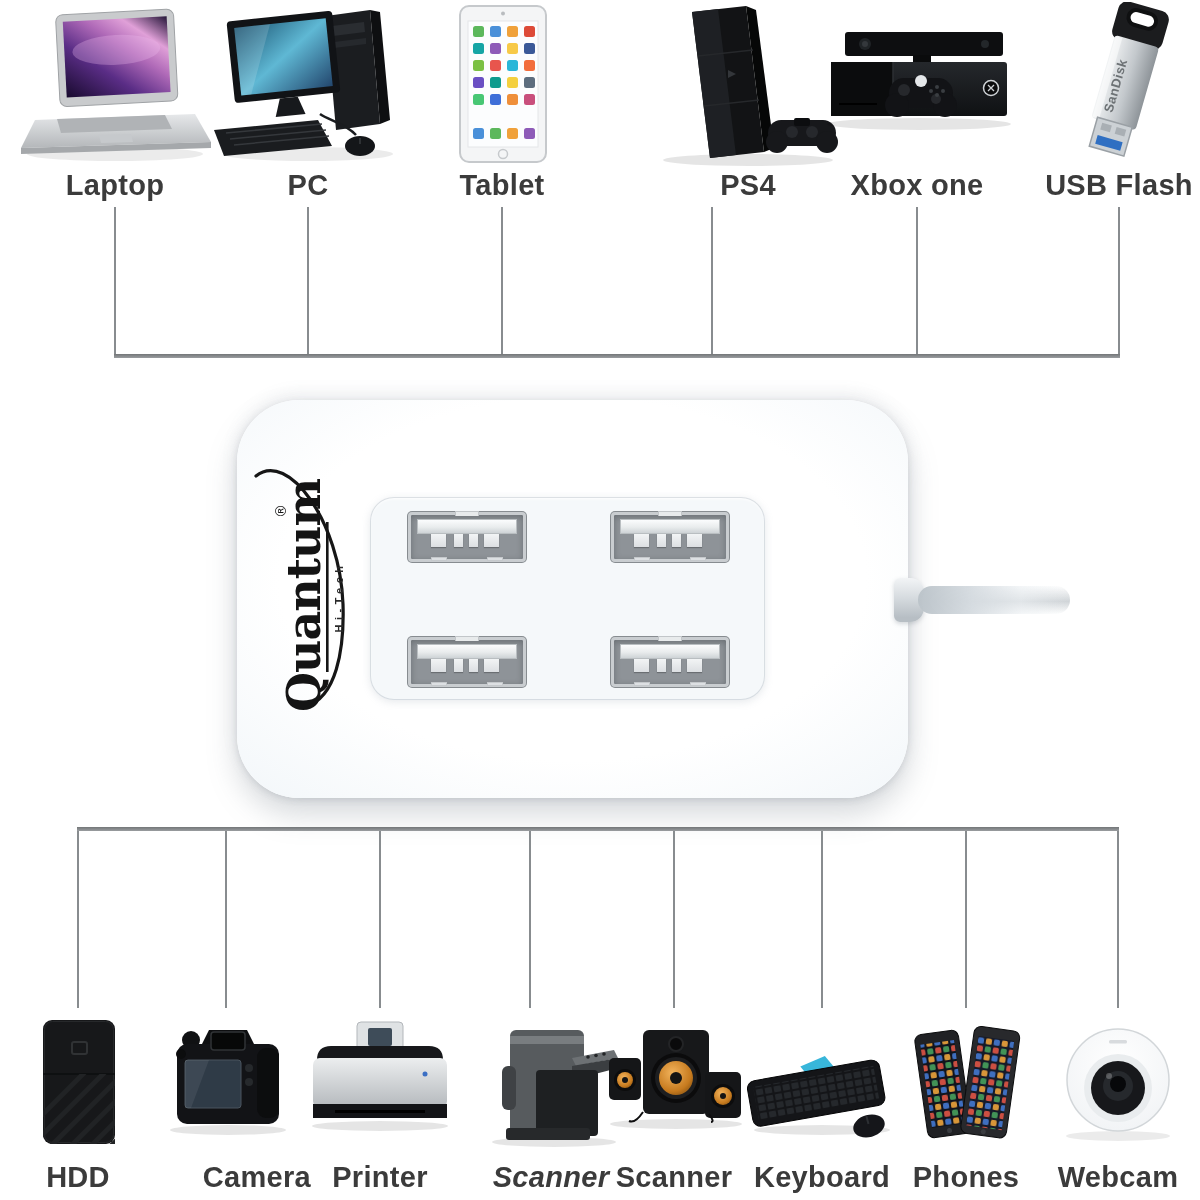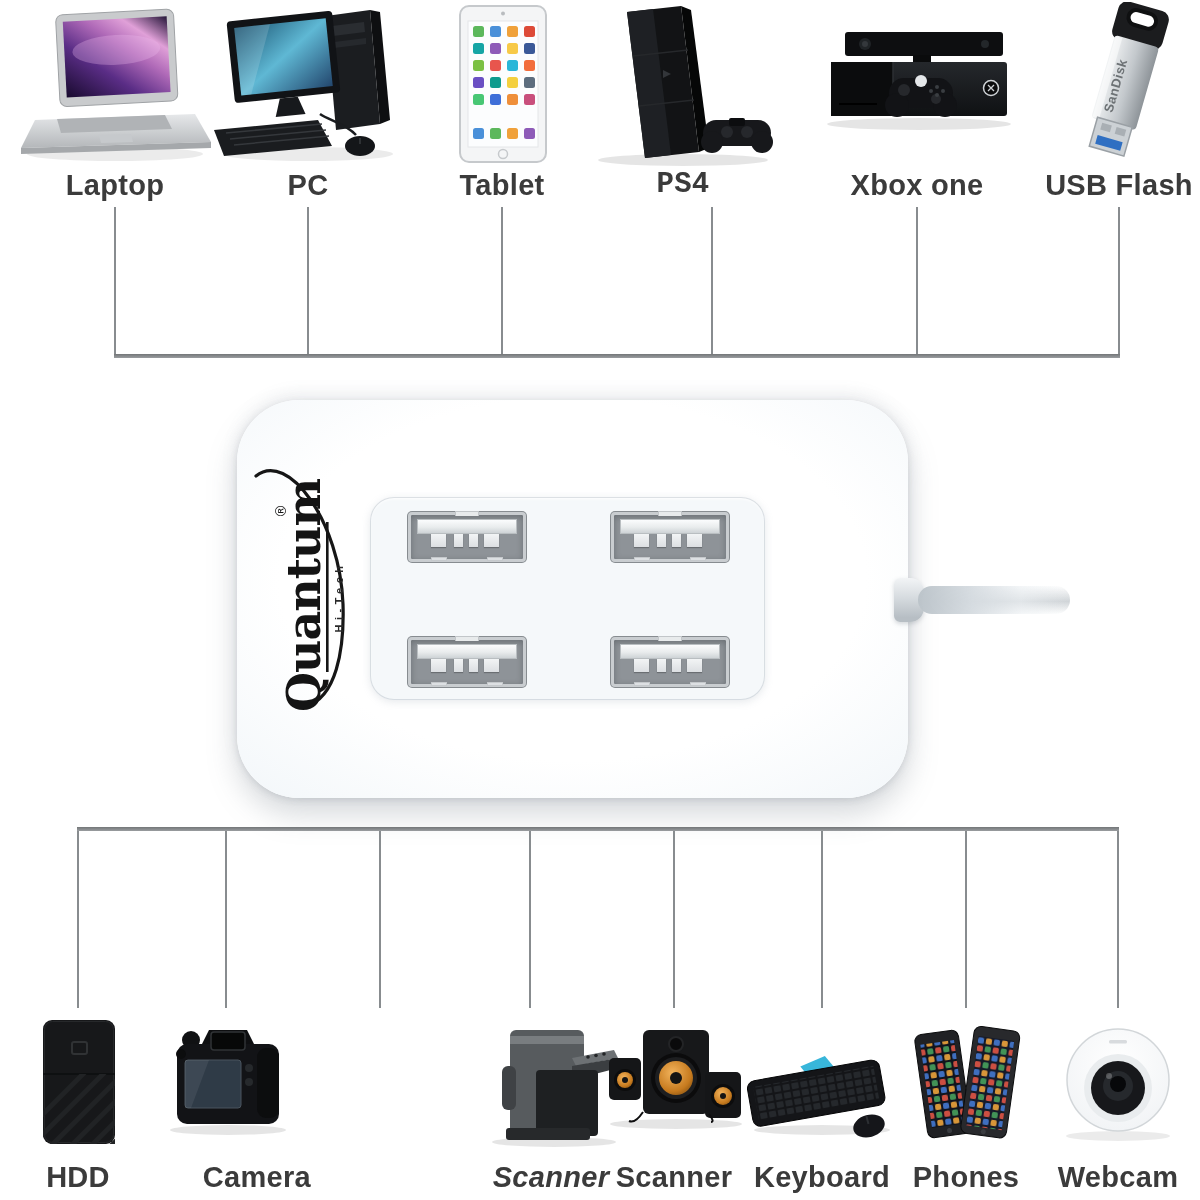--- a/index.html
+++ b/index.html
@@ -138,21 +138,21 @@
         <rect x="71" y="126" width="11" height="11" rx="2.5" fill="#4a90d9"></rect>
           <rect x="88" y="126" width="11" height="11" rx="2.5" fill="#5cb85c"></rect>
           <rect x="105" y="126" width="11" height="11" rx="2.5" fill="#f0a13a"></rect>
           <rect x="122" y="126" width="11" height="11" rx="2.5" fill="#8e5bb8"></rect>
       </g>
       <circle cx="101" cy="152" r="4.5" fill="none" stroke="#c6c9cc" stroke-width="1.5"></circle>
     </svg>
     <div class="dlabel">Tablet</div>
   </div>
 
-  <div class="cell top" style="left:583px;top:2px;width:200px;font-family:Liberation Mono, monospace;">
+  <div class="cell top" style="left:648px;top:2px;width:200px;">
     <svg width="200" height="168" viewBox="0 0 200 168">
       <ellipse cx="100" cy="158" rx="85" ry="6" fill="rgba(0,0,0,0.10)"></ellipse>
       <polygon points="44,10 98,4 116,150 62,156" fill="#121315"></polygon>
       <polygon points="44,10 70,7 88,153 62,156" fill="#1e2024"></polygon>
       <polygon points="98,4 108,8 126,146 116,150" fill="#060707"></polygon>
       <line x1="50" y1="54" x2="105" y2="48" stroke="#26282b" stroke-width="1.5"></line>
       <line x1="56" y1="104" x2="111" y2="98" stroke="#26282b" stroke-width="1.5"></line>
       <polygon points="80,68 88,72 80,76" fill="#33363a"></polygon>
       <rect x="120" y="118" width="68" height="26" rx="13" fill="#17181b"></rect>
       <circle cx="129" cy="140" r="11" fill="#17181b"></circle>
@@ -330,20 +330,39 @@
       <rect x="34" y="46" width="56" height="48" rx="3" fill="#2f3b47" stroke="#4a545e"></rect>
       <polygon points="34,46 58,46 40,94 34,94" fill="rgba(255,255,255,0.07)"></polygon>
       <rect x="106" y="34" width="22" height="70" rx="9" fill="#0c0d0e"></rect>
       <circle cx="30" cy="40" r="5" fill="#0c0d0e"></circle>
       <circle cx="98" cy="54" r="4" fill="#26292c"></circle>
         <circle cx="98" cy="68" r="4" fill="#26292c"></circle>
     </svg>
     <div class="dlabel">Camera</div>
   </div>
 
+  <div class="cell bottom" style="left:295px;top:1014px;width:170px;">
+    <svg width="150" height="138" viewBox="0 0 150 138">
+      <defs>
+        <linearGradient id="prnt" x1="0" y1="0" x2="0" y2="1">
+          <stop offset="0" stop-color="#eceeef"></stop>
+            <stop offset="1" stop-color="#b4b8bc"></stop>
+        </linearGradient>
+      </defs>
+      <ellipse cx="75" cy="112" rx="68" ry="5" fill="rgba(0,0,0,0.10)"></ellipse>
+      <rect x="52" y="8" width="46" height="38" rx="4" fill="#dfe2e4" stroke="#b3b7bb"></rect>
+      <rect x="63" y="14" width="24" height="18" rx="2" fill="#3e4c59"></rect>
+      <path d="M12,46 q0,-14 14,-14 h98 q14,0 14,14 z" fill="#17181b"></path>
+      <rect x="8" y="44" width="134" height="50" rx="7" fill="url(#prnt)"></rect>
+      <rect x="8" y="90" width="134" height="14" fill="#131417"></rect>
+      <rect x="30" y="96" width="90" height="3" fill="#000000"></rect>
+      <circle cx="120" cy="60" r="2.5" fill="#3b6fc4"></circle>
+    </svg>
+    <div class="dlabel">Printer</div>
+  </div>
 
   <div class="cell bottom" style="left:466px;top:1014px;width:170px;font-style:italic;">
     <svg width="150" height="138" viewBox="0 0 150 138">
       <ellipse cx="78" cy="128" rx="62" ry="5" fill="rgba(0,0,0,0.10)"></ellipse>
       <rect x="34" y="16" width="74" height="104" rx="6" fill="#575b5e"></rect>
       <polygon points="34,22 108,22 108,30 34,30" fill="#797d80"></polygon>
       <rect x="26" y="52" width="14" height="44" rx="6" fill="#3f4245"></rect>
       <polygon points="96,44 138,36 142,44 100,52" fill="#6d7174"></polygon>
       <circle cx="112" cy="43" r="1.8" fill="#232527"></circle>
         <circle cx="120" cy="41.5" r="1.8" fill="#232527"></circle>

